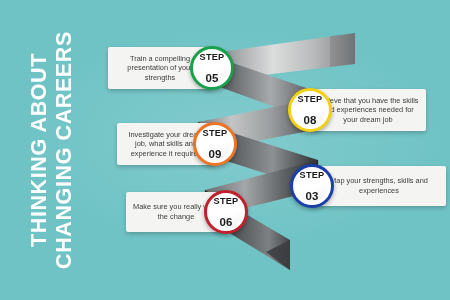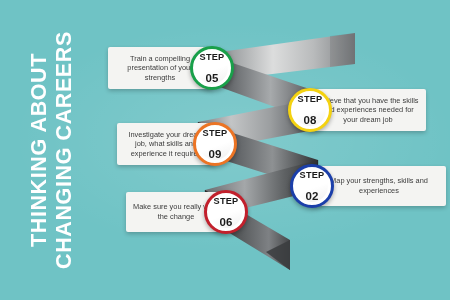--- a/index.html
+++ b/index.html
@@ -239,21 +239,21 @@
     </div>
     <div class="circle" style="border: 3.5px solid rgb(236, 116, 36);">
       <span class="lbl">STEP</span>
       <span class="num">09</span>
     </div>
   </div>
 
   <div class="step" id="step-02">
     <div class="circle" style="border: 3.5px solid rgb(27, 63, 170);">
       <span class="lbl">STEP</span>
-      <span class="num">02</span>
+      <span class="num">03</span>
     </div>
     <div class="step-box">
       <div class="step-box-inner">Map your strengths, skills and experiences</div>
     </div>
   </div>
 
   <div class="step" id="step-01">
     <div class="step-box">
       <div class="step-box-inner">Make sure you really want the change</div>
     </div>

